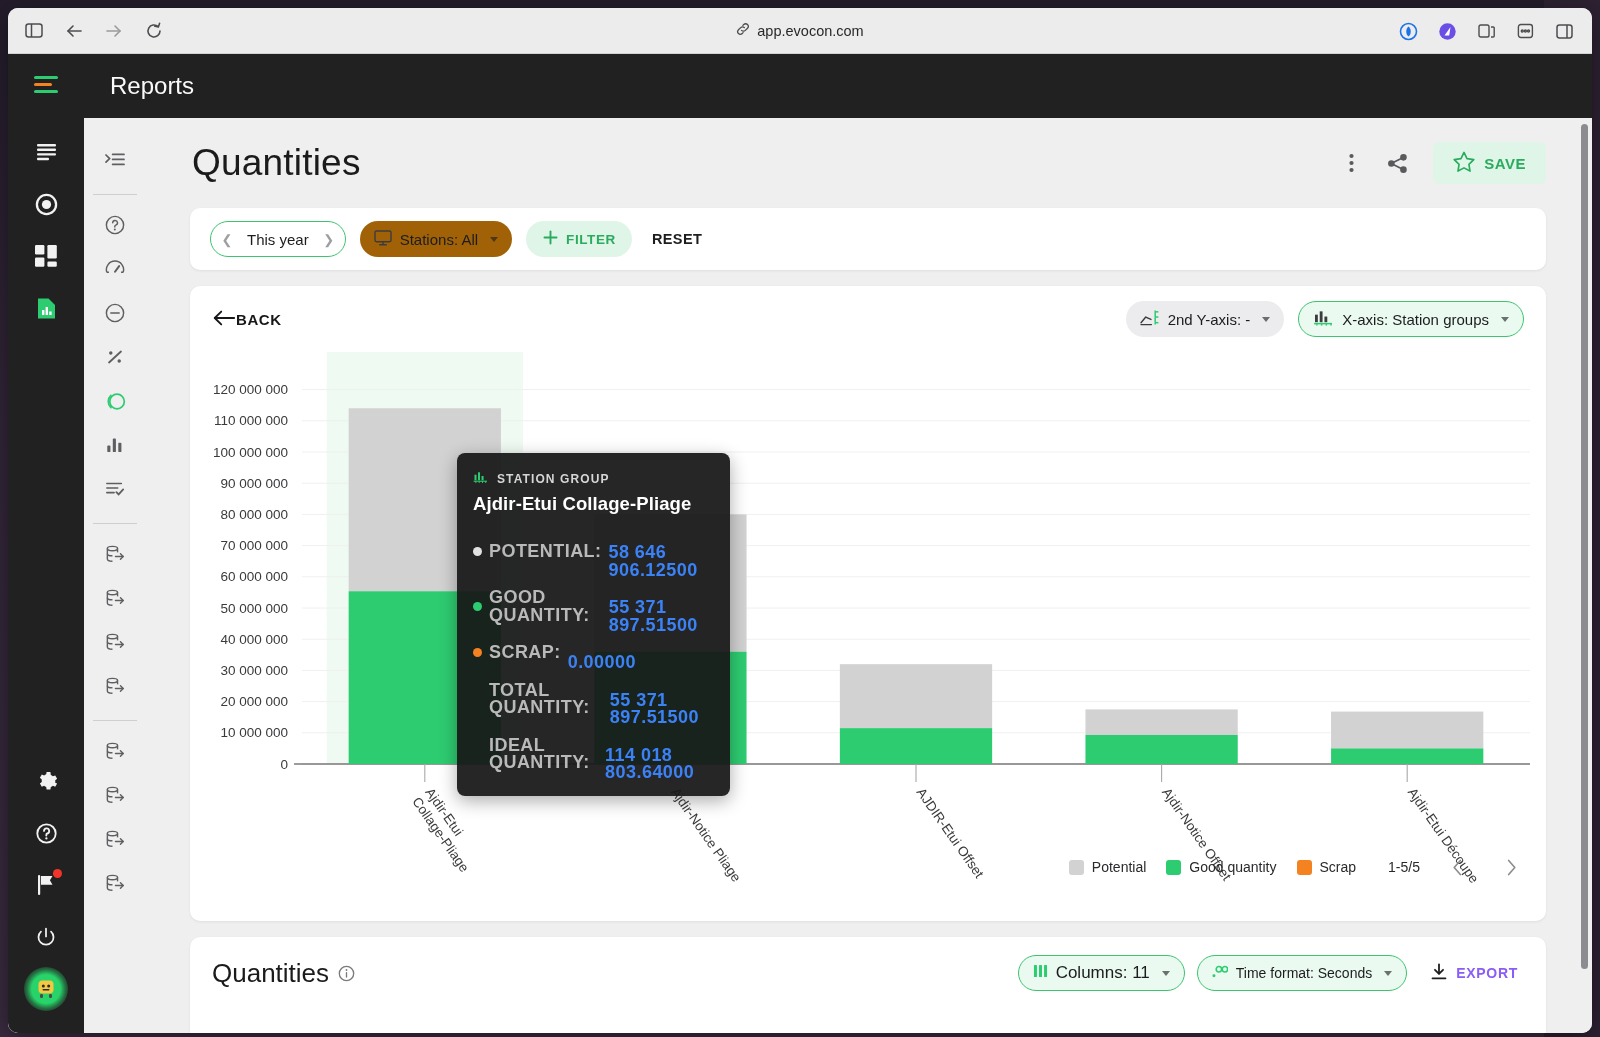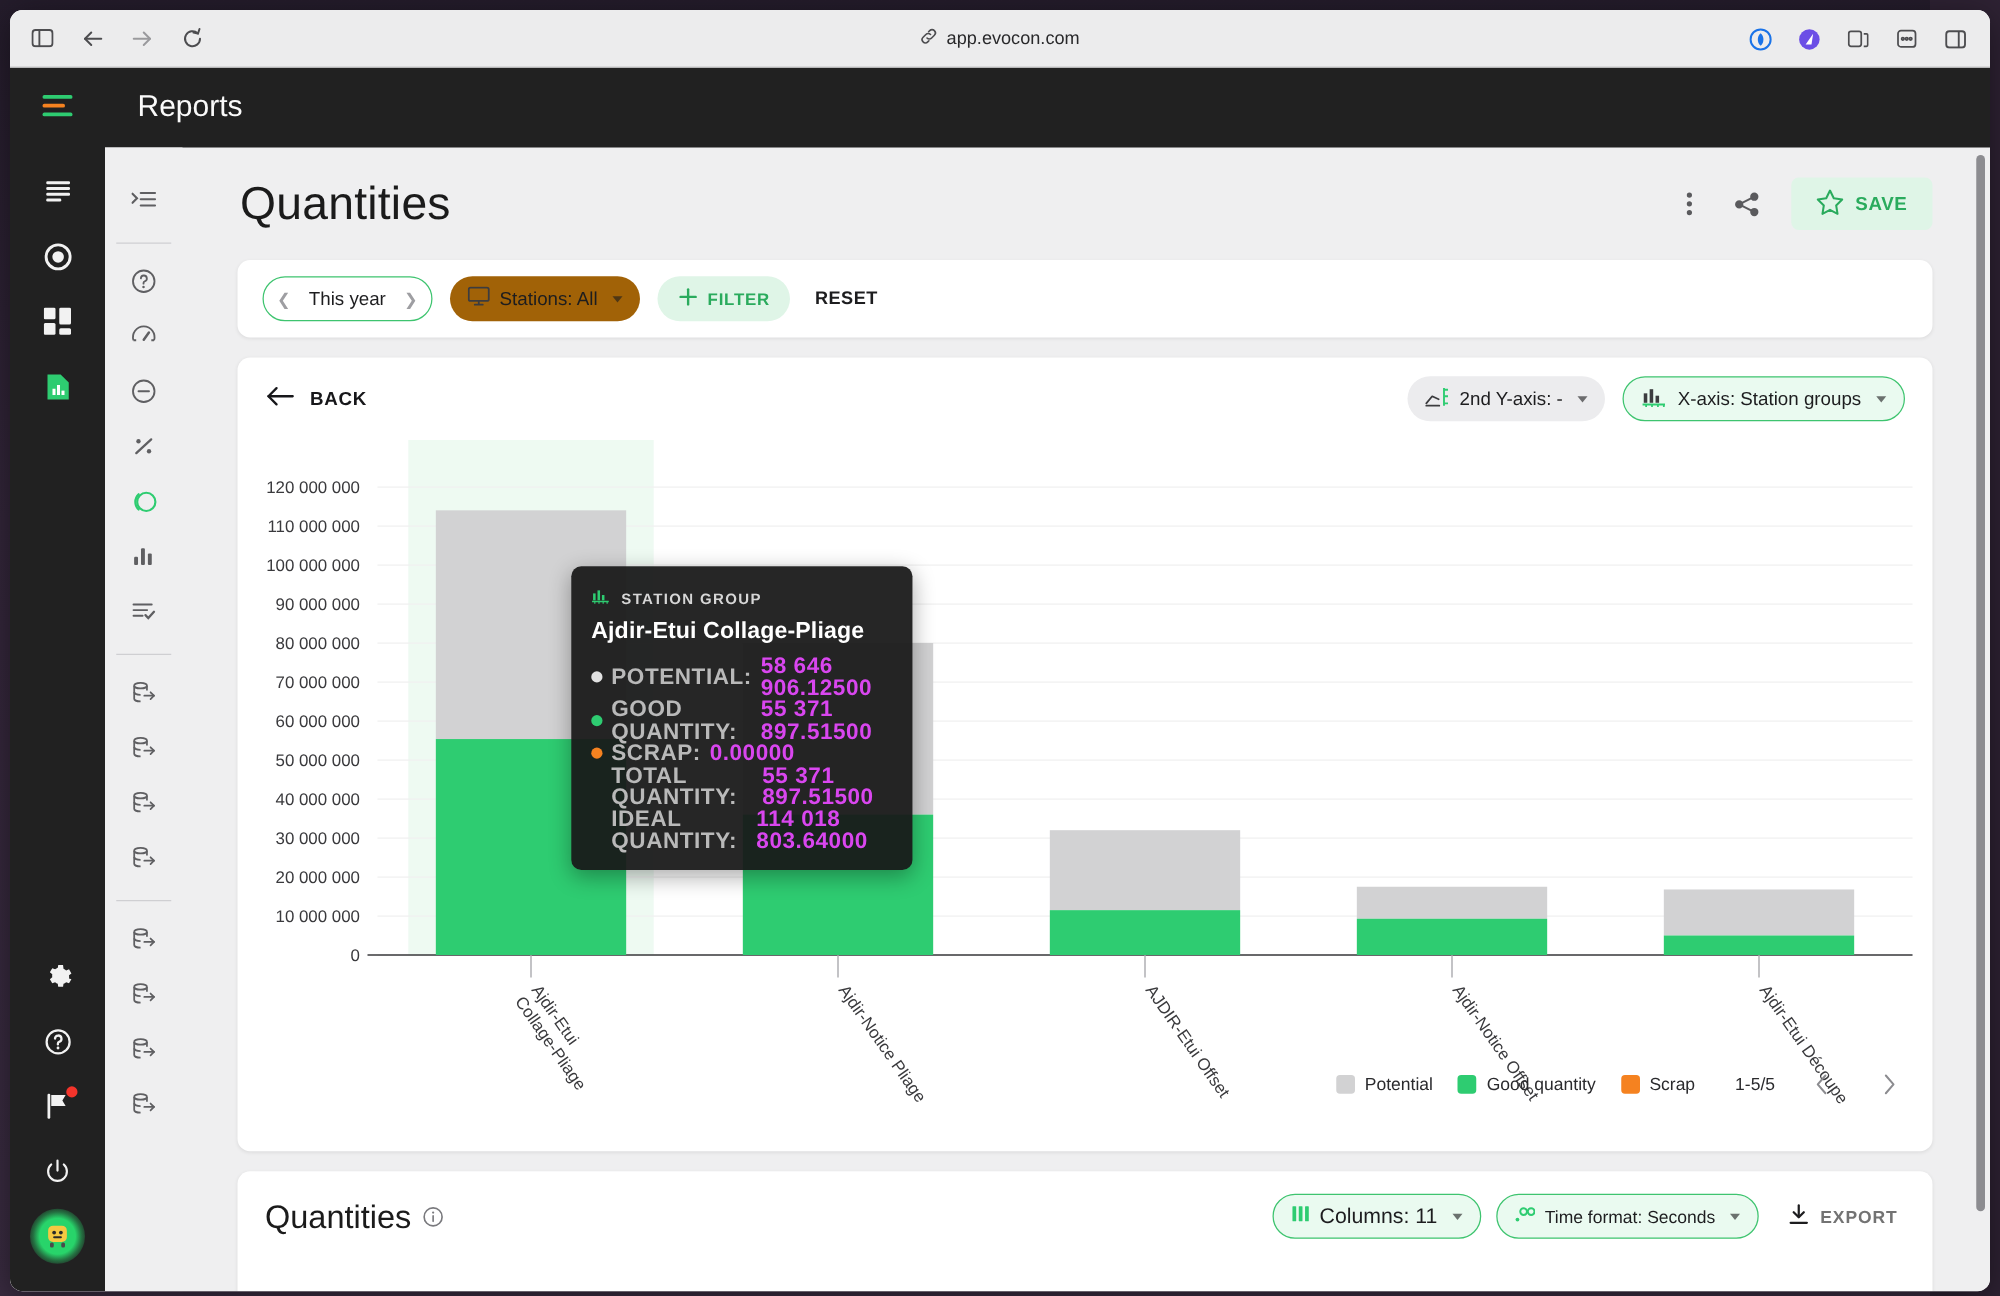--- a/index.html
+++ b/index.html
@@ -150,21 +150,21 @@
   }
   .pill.date .arrow { color: #9e9ea2; width: 20px; text-align: center; font-size: 13px; }
   .pill.grey { background: #a16207; color: #1d1d1f; padding: 0 14px; gap: 8px; }
   .pill.greenish { background: #dff5e7; color: #2aab5d; padding: 0 16px; gap: 7px; font-weight: 600; letter-spacing: .6px; font-size: 13.5px; }
   .caret { width: 0; height: 0; border-left: 4.5px solid transparent; border-right: 4.5px solid transparent; border-top: 5px solid currentColor; opacity: .62; margin-left: 4px; }
   .reset-btn { background: none; border: none; font-size: 14.5px; font-weight: 700; color: #1d1d1f; cursor: pointer; letter-spacing: .4px; padding: 0 6px; }
 
   
   .chart-card { position: relative; height: 635px; padding: 0; }
   .chart-top { display: flex; align-items: center; height: 66px; padding: 0 22px 0 22px; }
-  .back-btn { display: flex; align-items: center; gap: 12px; background: none; border: none; cursor: pointer; font-size: 15px; font-weight: 600; letter-spacing: .6px; color: #17171a; }
+  .back-btn { display: flex; align-items: center; gap: 0; background: none; border: none; cursor: pointer; font-size: 15px; font-weight: 600; letter-spacing: .6px; color: #17171a; }
   .chart-top .grow { flex: 1; }
   .pill.axis { background: #ececee; color: #1d1d1f; padding: 0 14px; gap: 8px; height: 36px; font-size: 15px; }
   .pill.axis.sel { background: #eafaf0; border: 1px solid #3ec46f; }
 
   
   .plot { position: relative; width: 100%; height: 540px; }
   svg.chart { display: block; }
 
   .legend {
     position: absolute; right: 18px; bottom: 8px;
@@ -185,30 +185,30 @@
     border-radius: 8px;
     padding: 18px 16px 14px 16px;
     color: #fff;
     box-shadow: 0 5px 18px rgba(0,0,0,.33);
   }
   .tt-kicker { display: flex; align-items: center; gap: 9px; font-size: 12px; font-weight: 700; letter-spacing: 1.1px; color: #d6d6d6; }
   .tt-title { font-size: 18.5px; font-weight: 700; margin: 6px 0 9px; letter-spacing: .1px; }
   .tt-row { display: flex; align-items: center; gap: 7px; font-size: 18px; line-height: 17.5px; letter-spacing: .45px; }
   .tt-dot { width: 9px; height: 9px; border-radius: 50%; flex: none; }
   .tt-lbl { color: #b9b9b9; font-weight: 600; }
-  .tt-val { color: #d946ef; font-weight: 700; }
+  .tt-val { color: #3b82f6; font-weight: 700; margin-top: 20px; }
   .tt-row.noDot { padding-left: 16px; }
 
   
   .table-card { height: 120px; padding: 0; }
   .tbl-head { display: flex; align-items: center; height: 72px; padding: 0 18px 0 22px; }
   .tbl-title { font-size: 26px; color: #1b1b1b; }
   .info-ico { margin-left: 9px; color: #7a7a7e; display: inline-flex; }
   .tbl-head .grow { flex: 1; }
-  .export-btn { display: flex; align-items: center; gap: 9px; background: none; border: none; cursor: pointer; font-size: 14px; font-weight: 700; letter-spacing: .7px; color: #737373; padding: 0 10px; }
+  .export-btn { display: flex; align-items: center; gap: 9px; background: none; border: none; cursor: pointer; font-size: 14px; font-weight: 700; letter-spacing: .7px; color: #8b5cf6; padding: 0 10px; }
 
   
   .scrollbar {
     position: absolute; right: 4px; top: 70px;
     width: 7px; height: 845px;
     border-radius: 4px;
     background: #8c8c90;
     cursor: pointer;
   }
 </style>

